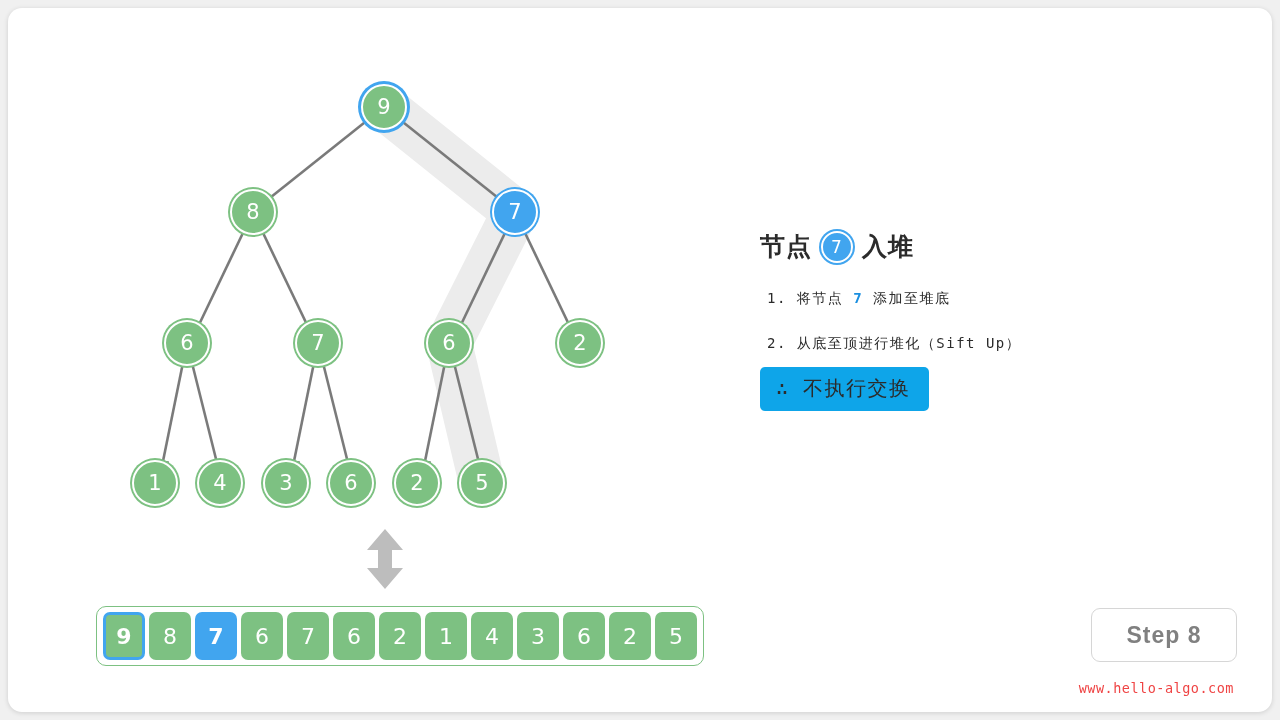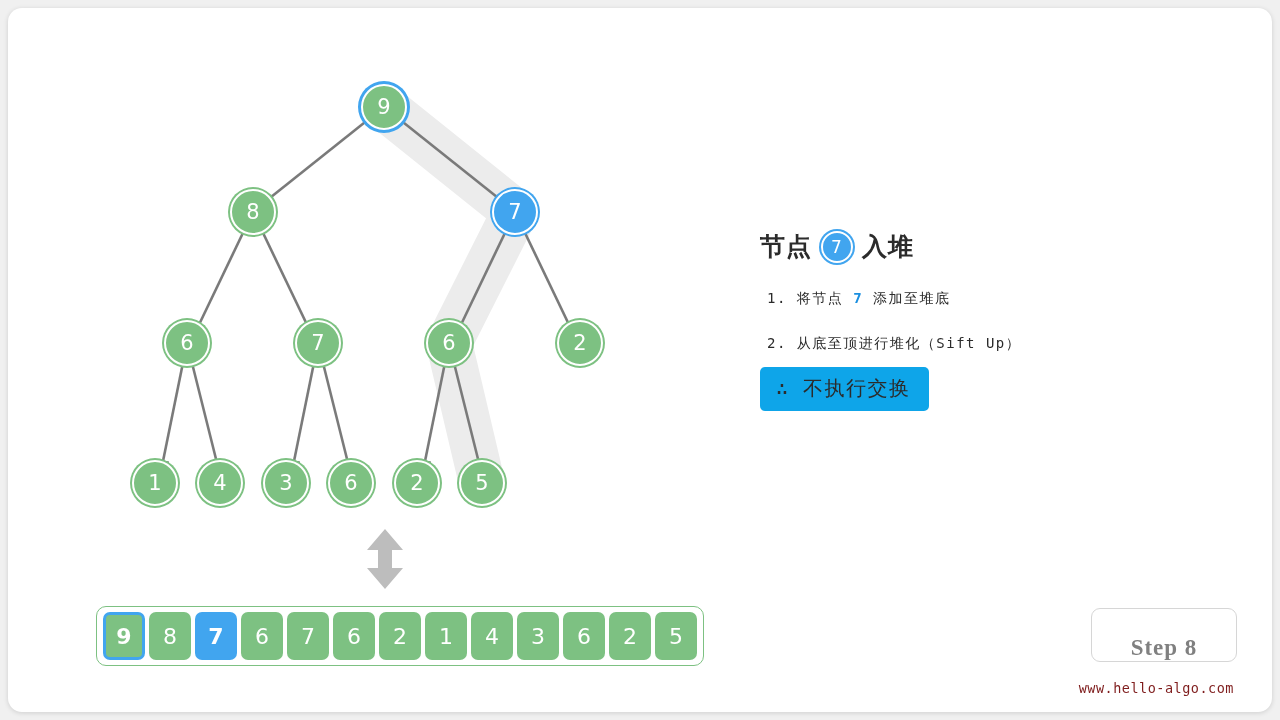--- a/index.html
+++ b/index.html
@@ -155,34 +155,34 @@
     white-space: nowrap;
   }
 
   
   #step-badge {
     position: absolute;
     left: 1083px; top: 600px;
     width: 146px; height: 54px;
     border: 1.5px solid #d6d6d6;
     border-radius: 9px;
-    display: flex; align-items:flex-end; justify-content:center;
-    font-family: Liberation Serif, serif;
+    display: flex; align-items:center; justify-content:center;
+    font-family: Liberation Sans, sans-serif;
     font-size: 23px;
     font-weight: bold;
     color: #808080;
     letter-spacing: 1px;
     box-sizing: border-box;
   }
   #watermark {
     position: absolute;
     right: 38px; top: 672px;
     font-family: "DejaVu Sans Mono", monospace;
     font-size: 13.5px;
-    color: #7f1d1d;
+    color: #ef4444;
     letter-spacing: 0.5px;
   }
 </style>
 </head>
 <body>
 
 <div id="root">
   <div class="card">
 
     <div id="tree-area">

